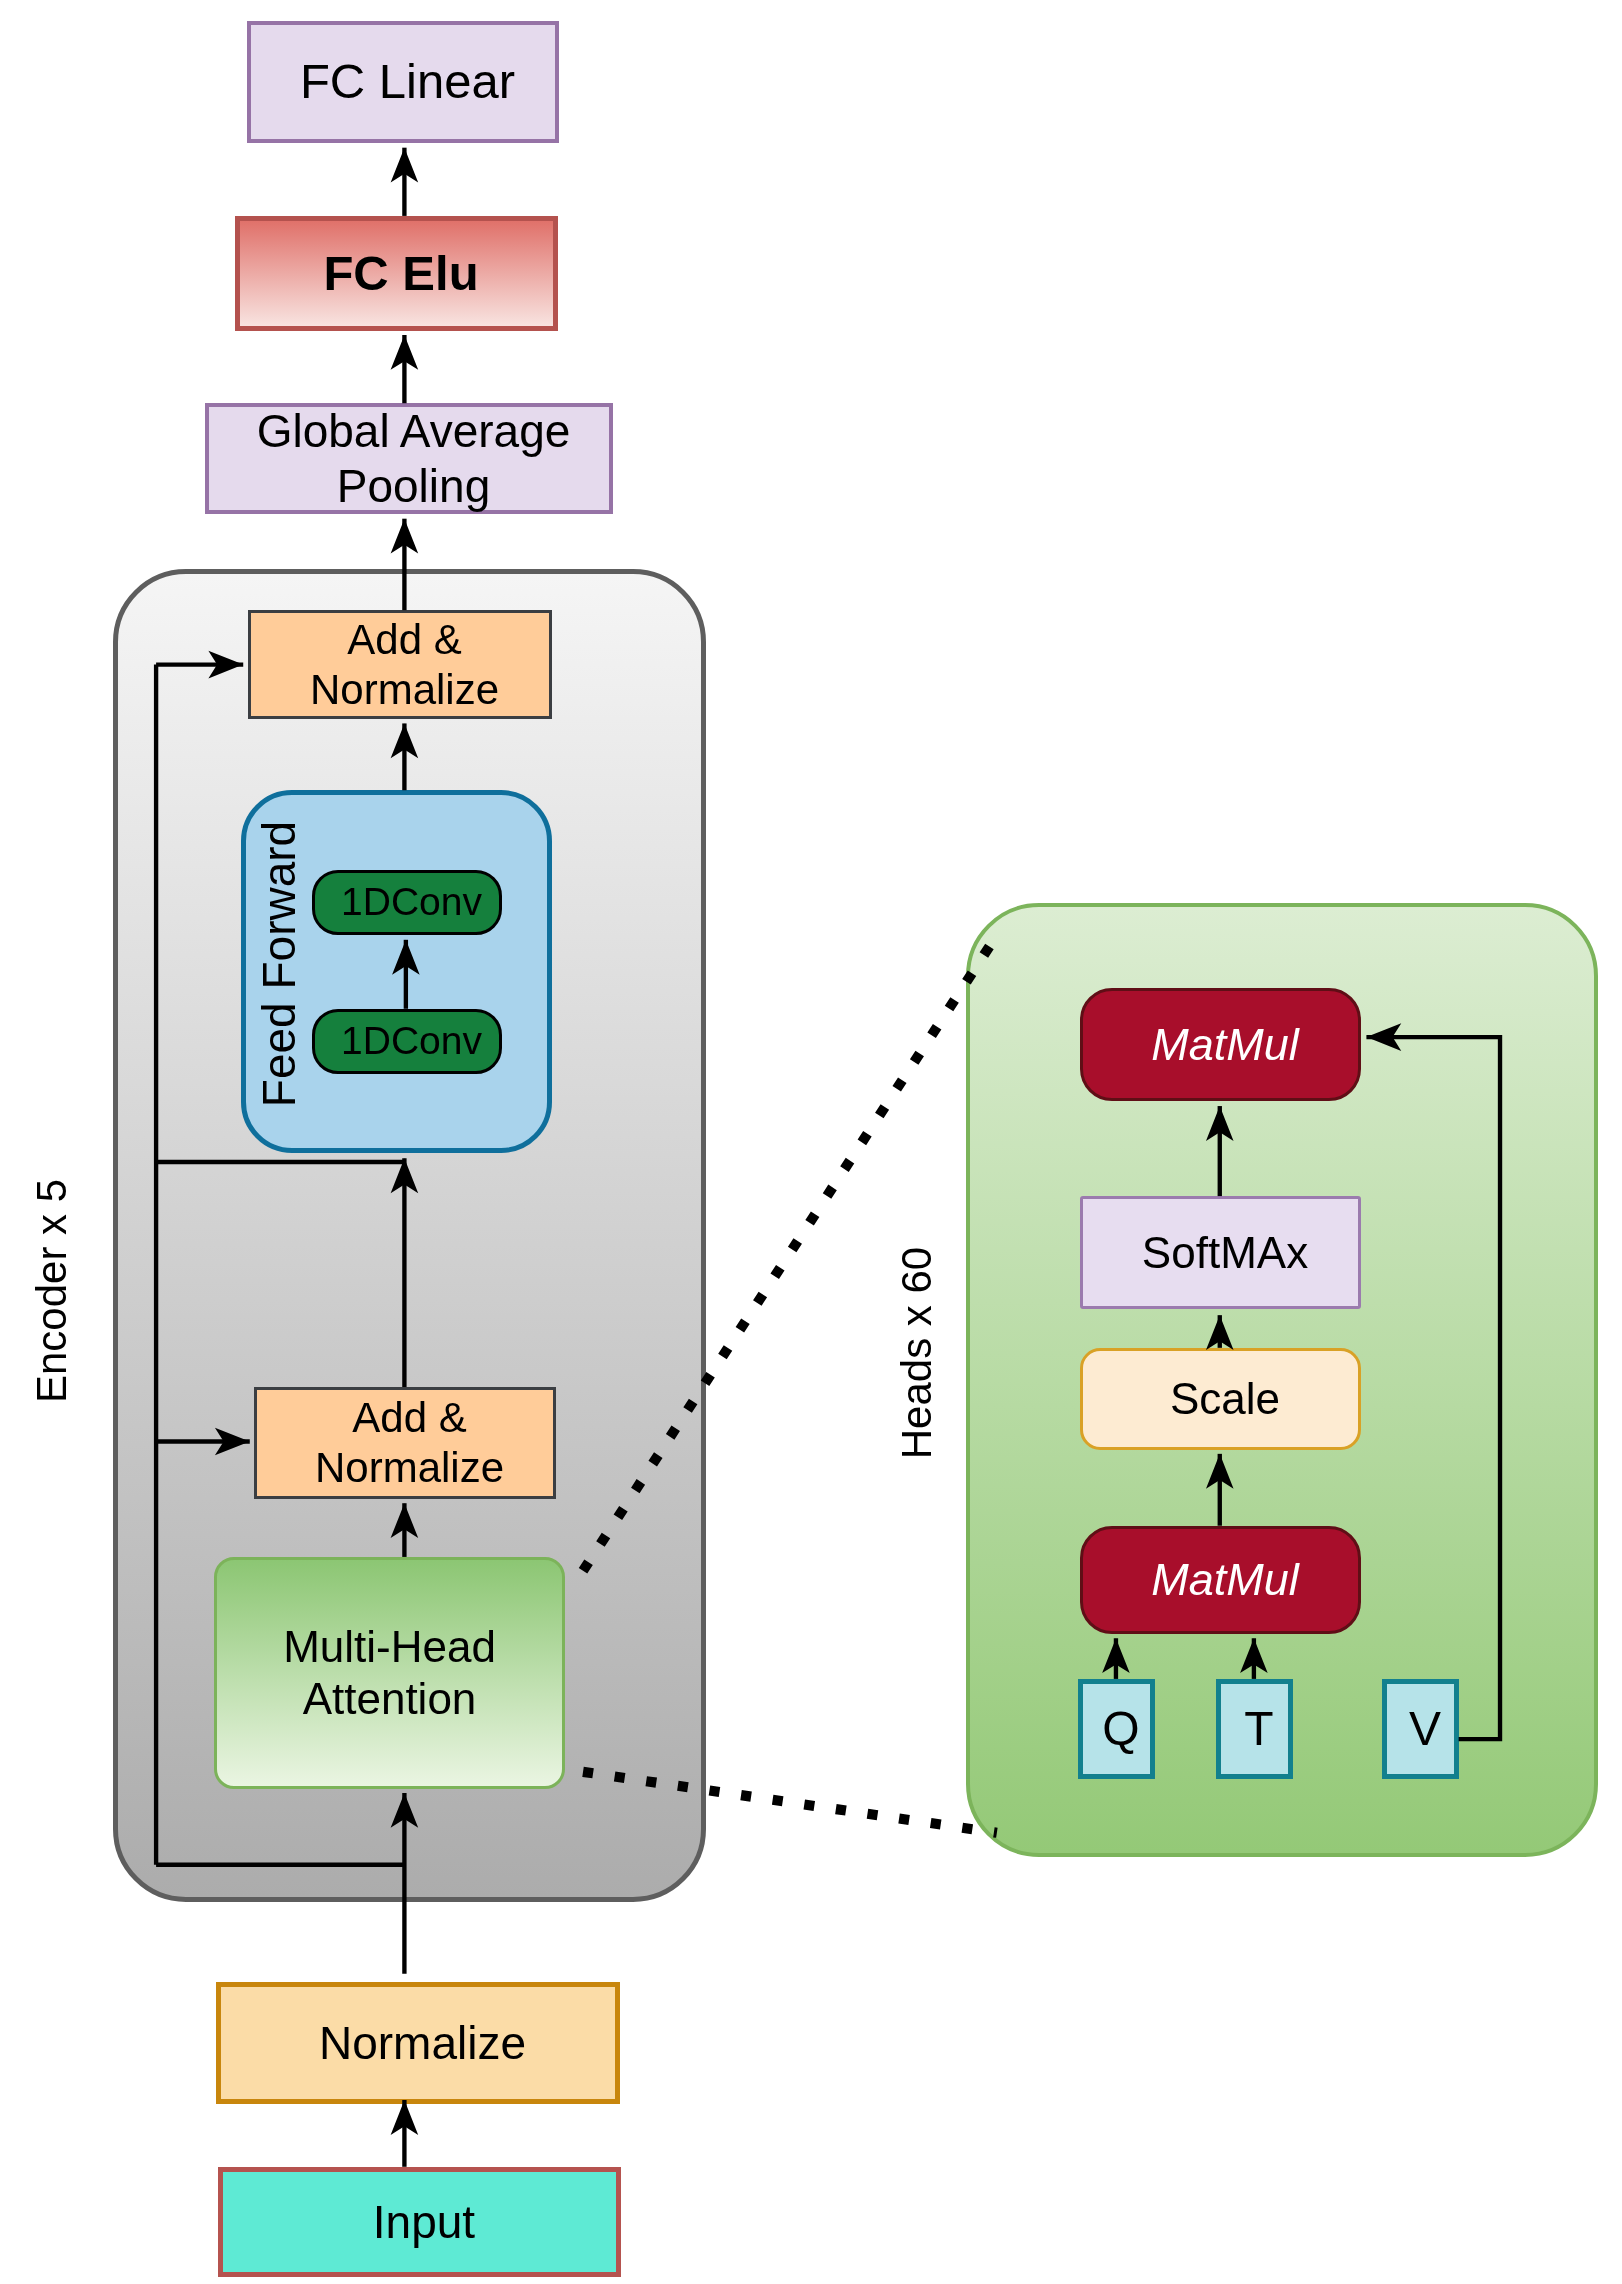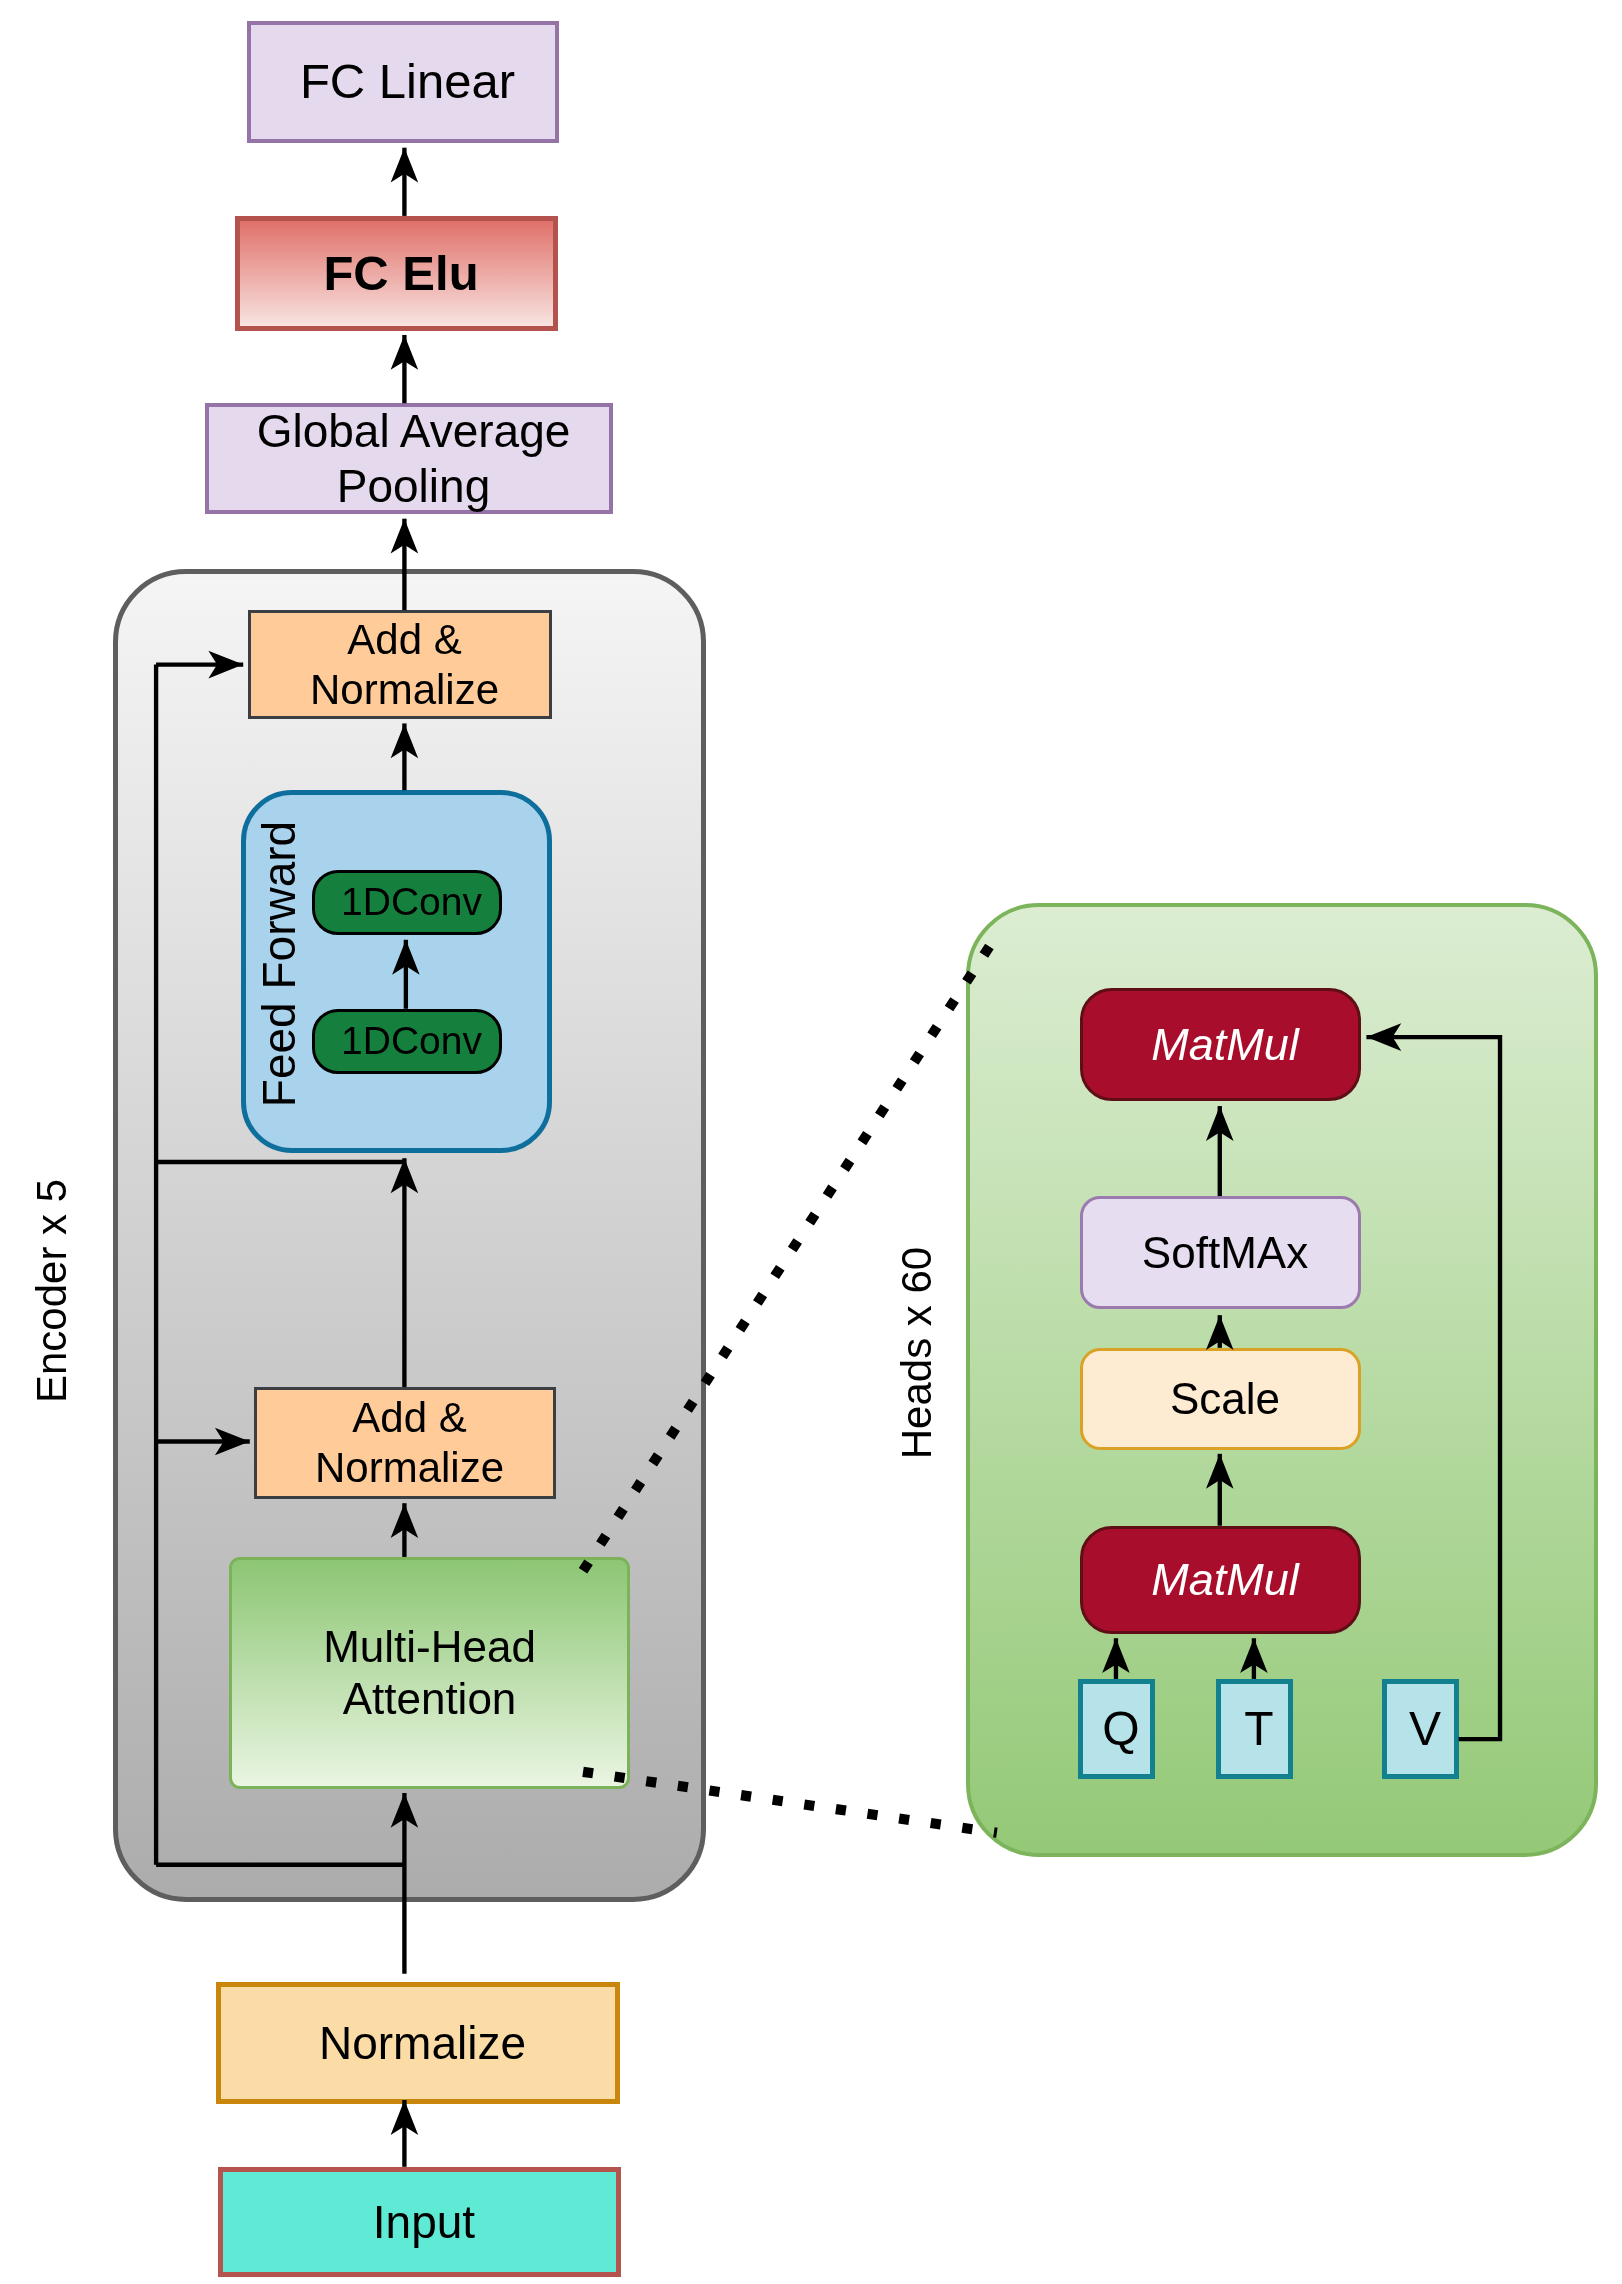--- a/index.html
+++ b/index.html
@@ -10,29 +10,29 @@
   .fc-linear{left:247px;top:21px;width:312px;height:122px;background:#E5DAED;border:4.4px solid #9673A6;font-size:49px;}
   .fc-elu{left:235px;top:216px;width:323px;height:115px;background:linear-gradient(180deg,#E0716A 0%,#F8E3E0 100%);border:5.1px solid #B4524E;font-size:49px;font-weight:bold;}
   .gap-box{left:205px;top:403px;width:408px;height:111px;background:#E5DAED;border:4.4px solid #9673A6;font-size:46px;}
   .encoder-box{left:113px;top:569px;width:593px;height:1333px;background:linear-gradient(180deg,#F5F5F5 0%,#ACACAC 100%);border:5.1px solid #5E5E5E;border-radius:73px;}
   .addnorm1{left:248px;top:610px;width:304px;height:109px;background:#FFCC99;border:3.6px solid #3B3E42;font-size:42px;}
   .ff-box{left:241px;top:790px;width:311px;height:363px;background:#A9D3EC;border:5.1px solid #0F6F9C;border-radius:51px;}
   .conv{left:312px;width:190px;height:65px;background:#15803d;border:3.6px solid #000000;border-radius:26px;font-size:39px;}
   .conv1{top:870px;}
   .conv2{top:1009px;}
   .addnorm2{left:254px;top:1387px;width:302px;height:112px;background:#FFCC99;border:3.6px solid #3B3E42;font-size:42px;}
-  .mha{left:229px;top:1557px;width:401px;height:232px;background:linear-gradient(180deg,#8CC673 0%,#EAF5E2 100%);border:3.6px solid #7CB35A;border-radius:11px;font-size:44px;padding:0 22px;}
+  .mha{left:214px;top:1557px;width:351px;height:232px;background:linear-gradient(180deg,#8CC673 0%,#EAF5E2 100%);border:3.6px solid #7CB35A;border-radius:20px;font-size:44px;padding:0 22px;}
   .normalize{left:216px;top:1974px;width:404px;height:122px;background:#FBDCA7;border:5.1px solid #C8860D;font-size:46px;margin-top:8px;}
   .input{left:218px;top:2167px;width:403px;height:110px;background:#5eead4;border:5.1px solid #B5534F;font-size:46px;}
   
   .heads-panel{left:966px;top:903px;width:632px;height:954px;background:linear-gradient(180deg,#DCEDD2 0%,#94C977 100%);border:4.4px solid #7CB45B;border-radius:73px;}
   .matmul{left:1080px;width:281px;height:113px;background:#A80E2B;border:3.6px solid #5F0E16;border-radius:32px;color:#fff;font-size:45px;font-style:italic;}
   .matmul-top{top:988px;}
   .matmul-bottom{top:1526px;height:108px;}
-  .softmax{left:1080px;top:1196px;width:281px;height:113px;background:#E7DDF0;border:3.6px solid #9B7BAE;border-radius:20px;font-size:44px;}
+  .softmax{left:1080px;top:1196px;width:281px;height:113px;background:#E7DDF0;border:3.6px solid #9B7BAE;border-radius:3px;font-size:44px;}
   .scale{left:1080px;top:1348px;width:281px;height:102px;background:#FDEBD2;border:3.6px solid #D9A126;border-radius:20.3px;font-size:44px;}
   .qtv{width:77px;height:100px;top:1679px;background:#B6E3E9;border:5.1px solid #12808E;font-size:48px;}
   .q-box{left:1078px;}
   .t-box{left:1216px;}
   .v-box{left:1382px;}
   
   .rot{position:absolute;white-space:nowrap;transform:translate(-50%,-50%) rotate(-90deg);color:#000;}
   .encoder-label{left:52px;top:1291px;font-size:42px;}
   .heads-label{left:917px;top:1353px;font-size:42px;}
   .ff-label{left:279px;top:964px;font-size:46px;}

